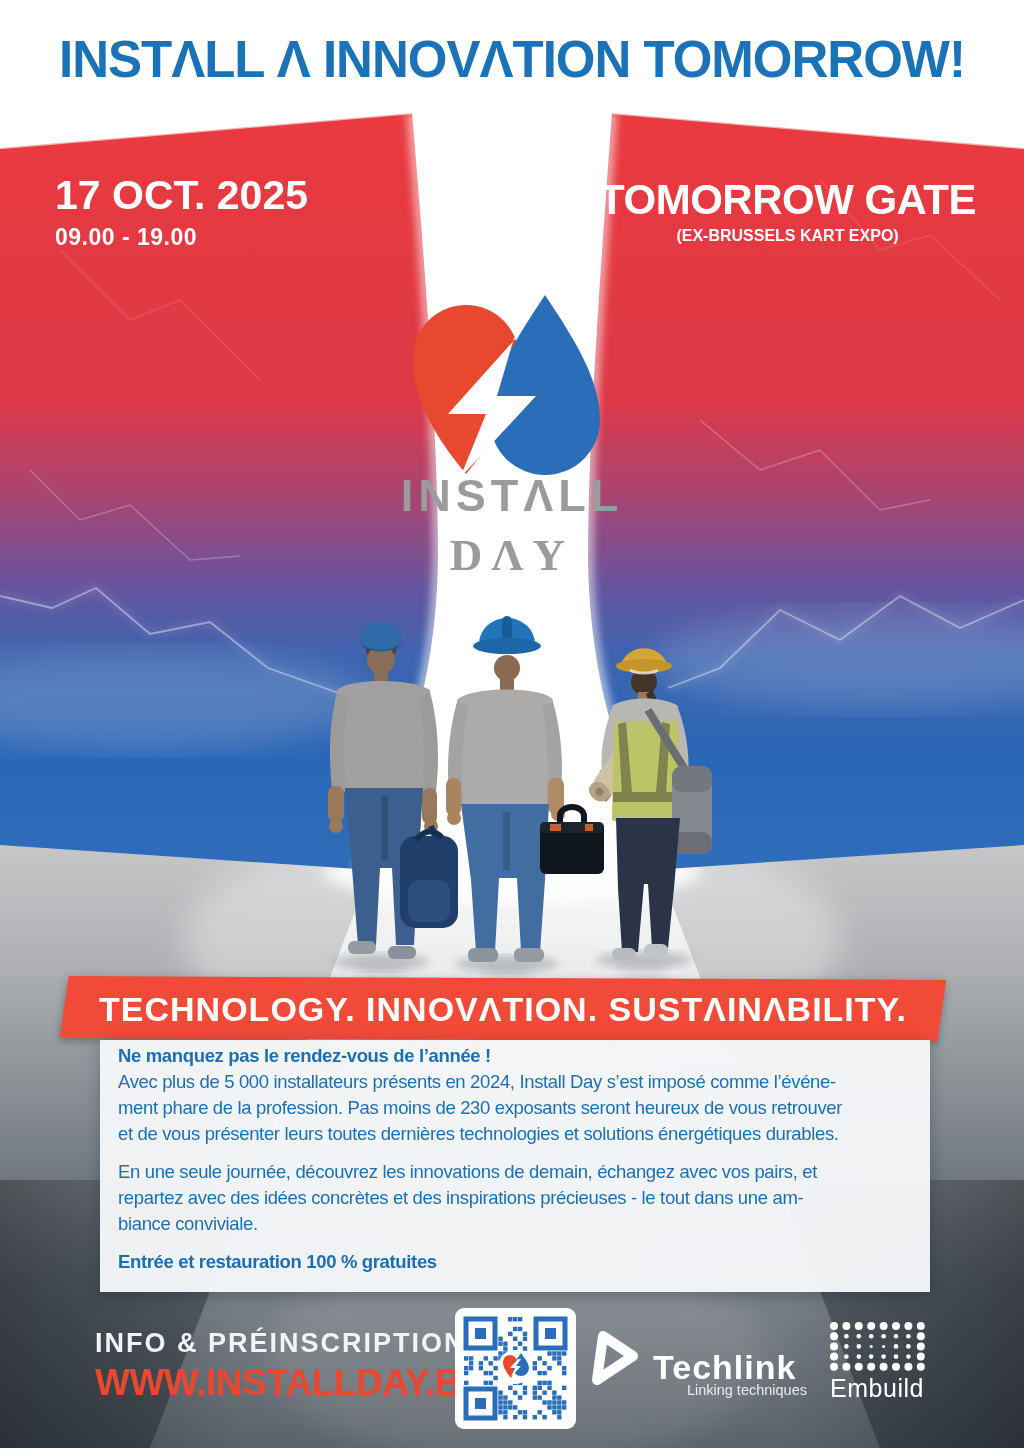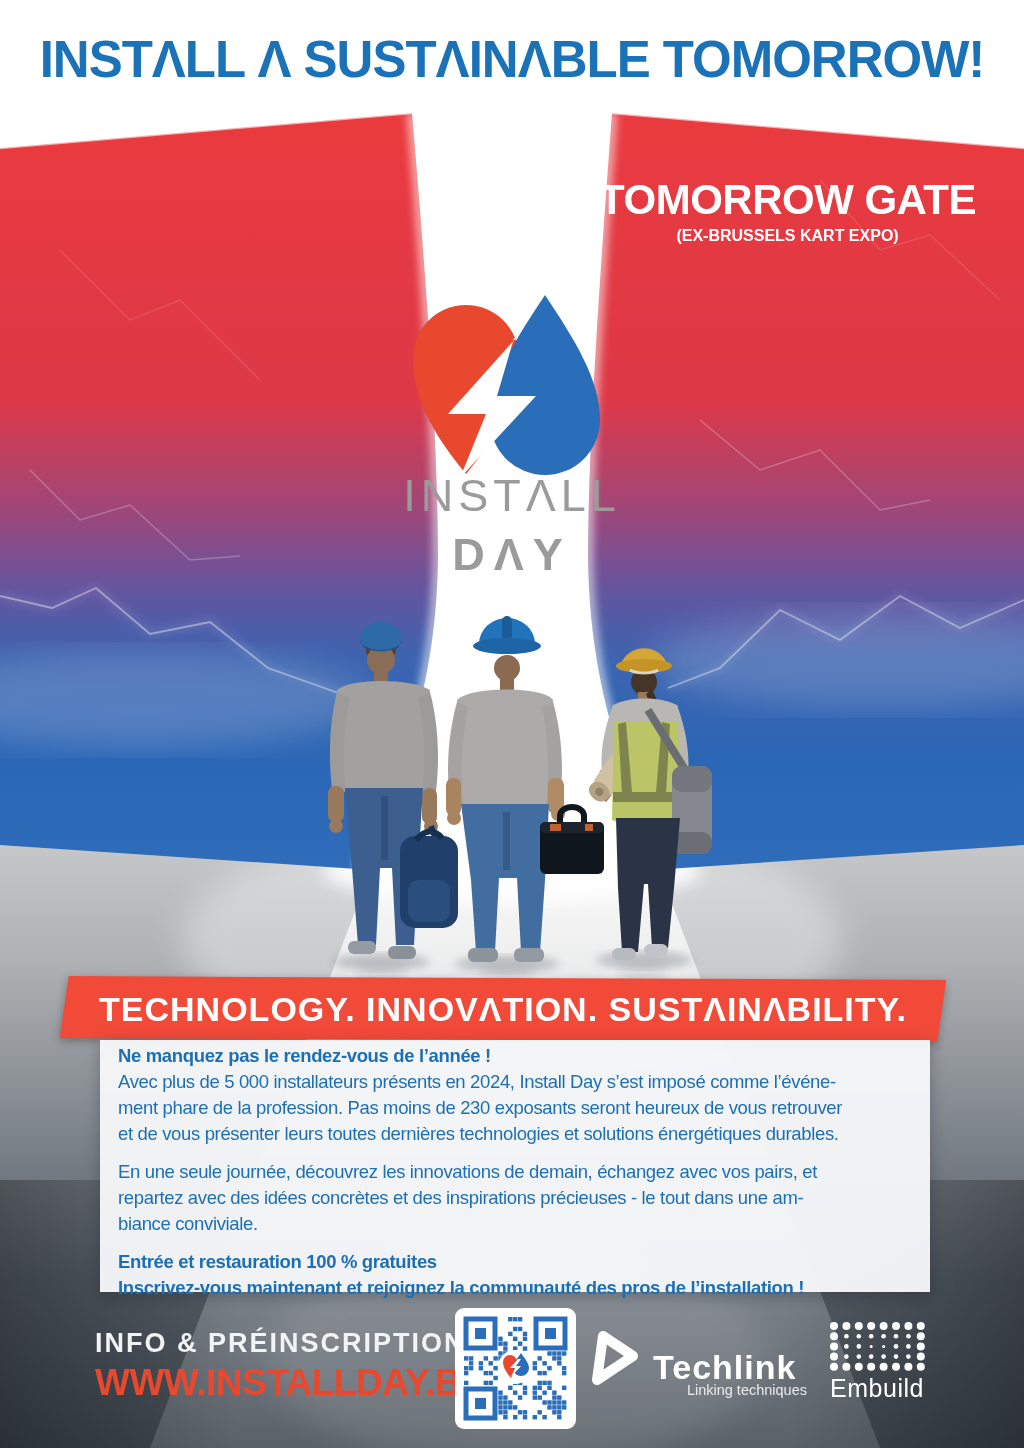--- a/index.html
+++ b/index.html
@@ -13,22 +13,22 @@
 
   .date-block{position:absolute;left:55px;top:172px;color:#ffffff;}
   .date-line{font-size:41px;font-weight:bold;letter-spacing:0;}
   .hours-line{font-size:23px;font-weight:bold;margin-top:5px;letter-spacing:.5px;}
 
   .venue-block{position:absolute;right:48px;top:176px;color:#ffffff;text-align:center;}
   .venue-line{font-size:42px;font-weight:bold;letter-spacing:-.5px;}
   .venue-sub{font-size:16px;font-weight:bold;margin-top:3px;}
 
   .logo-text{position:absolute;left:0;top:470px;width:1024px;text-align:center;color:#9b9b9b;}
-  .logo-l1{font-size:45px;font-weight:normal;letter-spacing:5px;}
-  .logo-l2{font-size:45px;font-weight:bold;letter-spacing:9px;margin-top:7px;}
+  .logo-l1{font-size:45px;font-weight:bold;letter-spacing:5px;}
+  .logo-l2{font-size:45px;font-weight:bold;letter-spacing:9px;margin-top:7px;font-family:Liberation Serif, serif;}
 
   .banner{position:absolute;left:64px;top:978px;width:878px;height:62px;}
   .banner::before{content:"";position:absolute;inset:0;background:#f14a39;
                   transform:skewX(-8deg) rotate(.25deg);box-shadow:0 3px 8px rgba(40,20,20,.35);}
   .banner span{position:relative;display:block;width:100%;text-align:center;line-height:62px;
                font-size:34px;font-weight:bold;letter-spacing:1px;color:#ffffff;}
 
   .panel{position:absolute;left:100px;top:1040px;width:830px;height:252px;
          background:rgba(245,246,248,.97);box-shadow:0 4px 14px rgba(20,25,35,.30);
          padding:3px 0 0 18px;}
@@ -236,22 +236,26 @@
         <path d="M616,818 L680,818 L674,888 L668,948 L652,948 L648,884 L644,884 L638,952 L622,952 L618,888 Z" fill="#2b3346"></path>
         <rect x="612" y="948" width="24" height="12" rx="6" fill="#b7bbc0"></rect>
         <rect x="644" y="944" width="24" height="12" rx="6" fill="#c0c4c9"></rect>
       </g>
     </g>
 
     <rect x="0" y="1180" width="240" height="268" fill="url(#vigL)"></rect>
     <rect x="784" y="1180" width="240" height="268" fill="url(#vigR)"></rect>
   </svg>
 
-  <h1 class="title lam">INSTΛLL Λ SUSTΛINΛBLE TOMORROW!</h1>
-
+  <h1 class="title lam">INSTΛLL Λ INNOVΛTION TOMORROW!</h1>
+
+  <div class="date-block">
+    <div class="date-line">17 OCT. 2025</div>
+    <div class="hours-line">09.00 - 19.00</div>
+  </div>
 
   <div class="venue-block">
     <div class="venue-line">TOMORROW GATE</div>
     <div class="venue-sub">(EX-BRUSSELS KART EXPO)</div>
   </div>
 
   <div class="logo-text">
     <div class="logo-l1 lam">INSTΛLL</div>
     <div class="logo-l2 lam">DΛY</div>
   </div>
@@ -264,21 +268,20 @@
     <div class="pline b">Ne manquez pas le rendez-vous de l’année !</div>
     <div class="pline">Avec plus de 5 000 installateurs présents en 2024, Install Day s’est imposé comme l’événe-</div>
     <div class="pline">ment phare de la profession. Pas moins de 230 exposants seront heureux de vous retrouver</div>
     <div class="pline">et de vous présenter leurs toutes dernières technologies et solutions énergétiques durables.</div>
     <div class="pgap"></div>
     <div class="pline">En une seule journée, découvrez les innovations de demain, échangez avec vos pairs, et</div>
     <div class="pline">repartez avec des idées concrètes et des inspirations précieuses - le tout dans une am-</div>
     <div class="pline">biance conviviale.</div>
     <div class="pgap"></div>
     <div class="pline b">Entrée et restauration 100 % gratuites</div>
-    <div class="pline b">Inscrivez-vous maintenant et rejoignez la communauté des pros de l’installation !</div>
   </div>
 
   <div class="info-label">INFO &amp; PRÉINSCRIPTIONS</div>
   <div class="info-url">WWW.INSTALLDAY.BE</div>
 
   <div class="qr-wrap">
     <svg width="121" height="121" viewBox="0 0 121 121">
       <rect x="0" y="0" width="121" height="121" rx="9" fill="#ffffff"></rect>
       <g id="qr-cells" fill="#2a6db8">
           <rect x="53.1" y="9" width="4.4" height="4.4"></rect>

